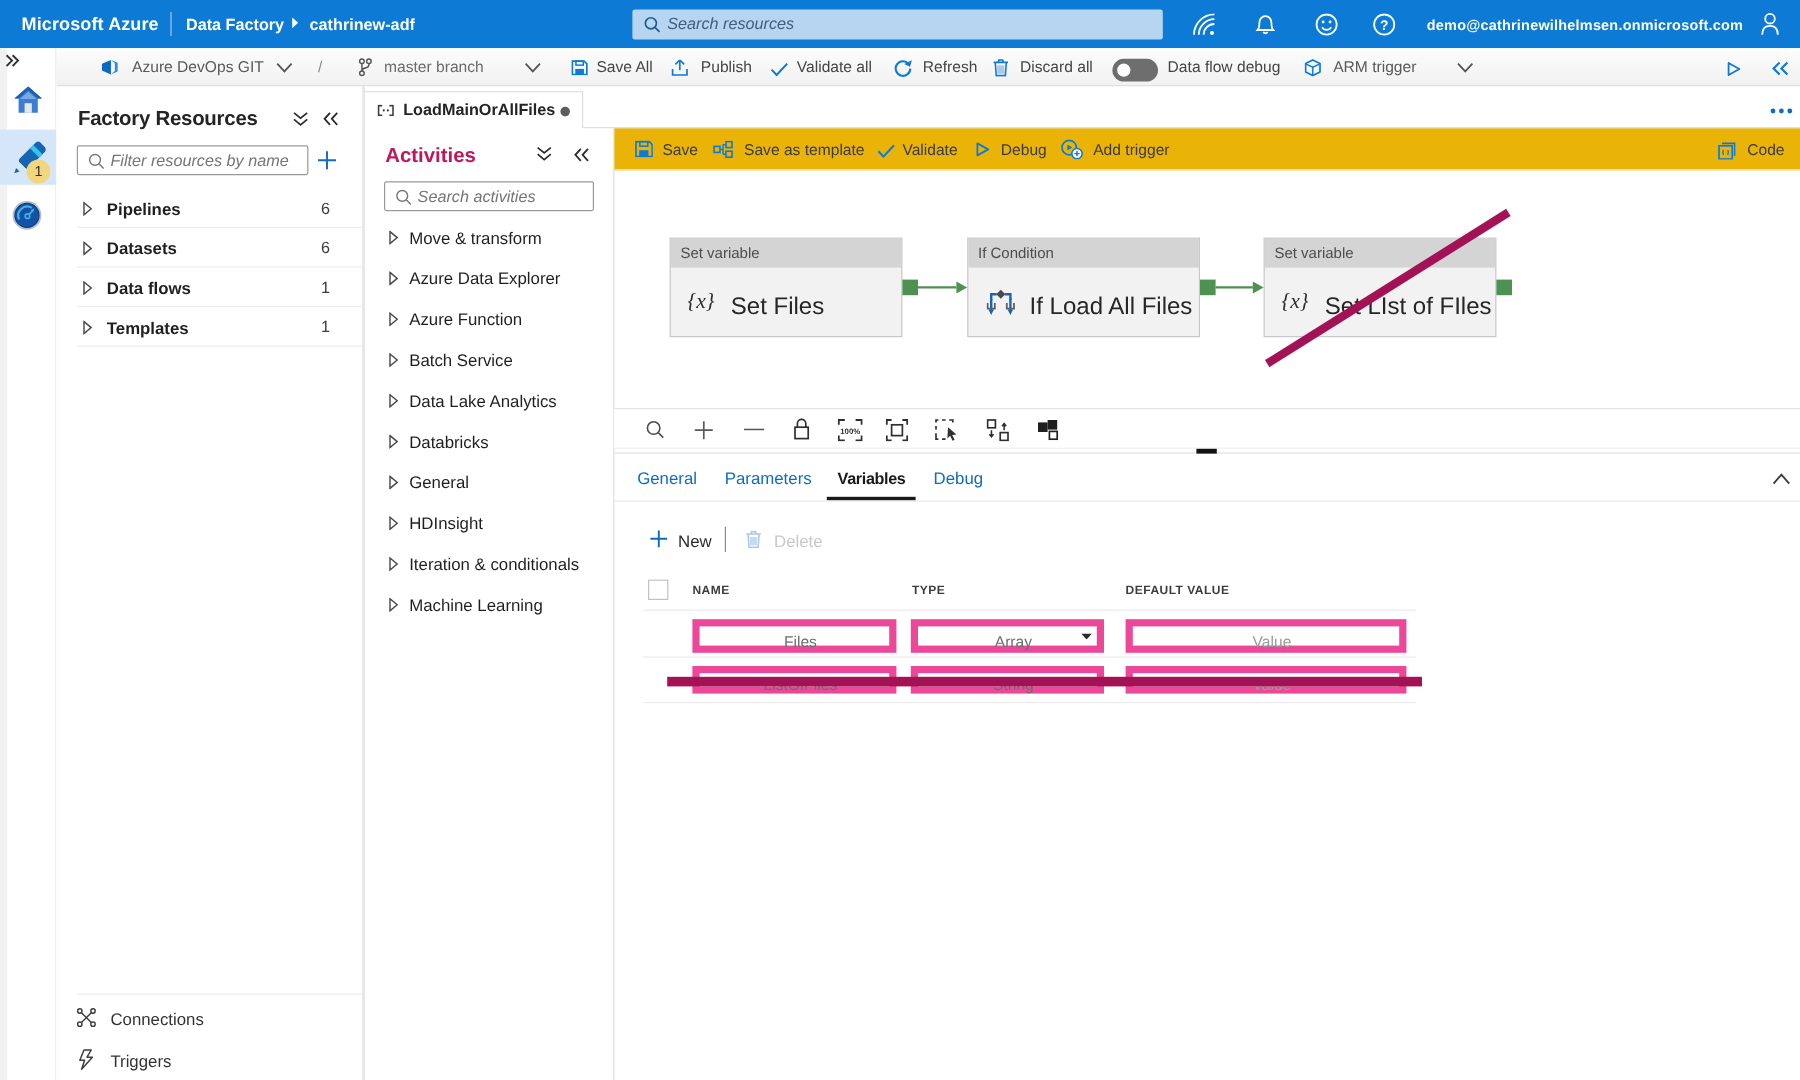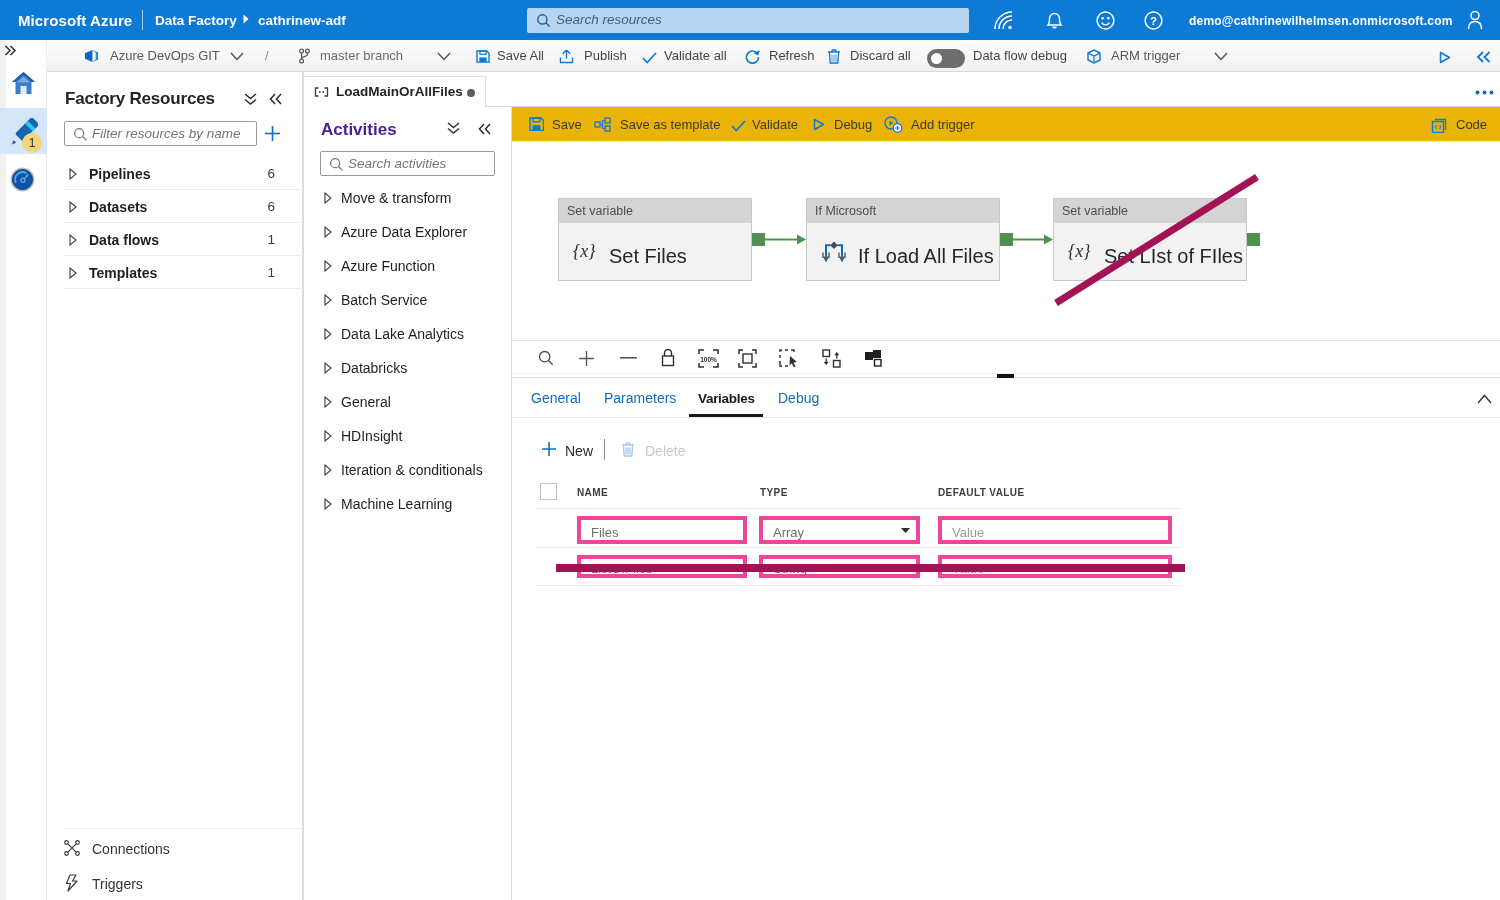--- a/index.html
+++ b/index.html
@@ -48,21 +48,21 @@
   #tab1 { position:absolute; left:0; top:4px; width:183px; height:31px; background:#fff; border:1px solid #e0e0e0; border-bottom:none; border-left:none; }
   #tab1 .name { position:absolute; left:33px; top:7px; font-size:13.5px; font-weight:700; color:#242424; }
   #tab1 .dot { position:absolute; left:164px; top:12px; width:8px; height:8px; border-radius:50%; background:#5c5c5c; }
 
   
   #vline1 { position:absolute; left:303px; top:72px; width:1px; height:828px; background:#dcdcdc; }
   #vline2 { position:absolute; left:511px; top:107px; width:1px; height:793px; background:#dcdcdc; }
 
   
   #acts { position:absolute; left:304px; top:107px; width:207px; height:793px; background:#fff; }
-  #acts h2 { position:absolute; left:17px; top:13px; font-size:17px; font-weight:700; color:#4c1d95; }
+  #acts h2 { position:absolute; left:17px; top:13px; font-size:17px; font-weight:700; color:#be185d; }
   #actsearch { position:absolute; left:16px; top:44px; width:175px; height:25px; border:1px solid #9a9a9a; border-radius:2px;padding-left:20px; }
   #actsearch .ph { position:absolute; left:27px; top:4px; font-size:13.5px; font-style:italic; color:#757575; }
   .act-row { position:absolute; left:0; width:207px; height:34px; }
   .act-row .tri { position:absolute; left:20px; top:10px; }
   .act-row .lab { position:absolute; left:37px; top:8px; font-size:14px; color:#1f1f1f; }
 
   
   #ctoolbar { position:absolute; left:512px; top:107px; width:988px; height:35px; background:#eab308; border-bottom:1px solid #eaeaea; }
   .ctitem { position:absolute; top:0; height:34px; display:flex; align-items:center; color:#3b3b3b; font-size:13px; }
 
@@ -82,21 +82,21 @@
   #handledash { position:absolute; left:997px; top:374px; width:17px; height:4px; background:#111; }
 
   
   .btab { position:absolute; top:390px; font-size:14px; color:#0f6cbd; }
   #btab-active { position:absolute; top:391px; font-size:13.5px; font-weight:700; color:#1b1a19; letter-spacing:-0.3px; }
   #btab-underline { position:absolute; left:689px; top:414px; width:74px; height:3px; background:#1b1a19; }
   #btabs-border { position:absolute; left:512px; top:417px; width:988px; height:1px; background:#e8e8e8; }
 
   
   .vlabel { position:absolute; font-size:10px; font-weight:700; color:#3d3d3d; letter-spacing:0.4px; }
-  .vinput { position:absolute; height:28px; border:4px solid #ec4899; background:#fff; font-size:13px; color:#6e6e6e; line-height:26px; padding-left:10px; }
+  .vinput { position:absolute; height:28px; border:6px solid #ec4899; background:#fff; font-size:13px; color:#6e6e6e; line-height:26px; padding-left:10px;text-align:center; }
   .vsep { position:absolute; left:536px; width:644px; height:1px; background:#ececec; }
 
   .crimson { position:absolute; background:#a31254; }
 </style>
 </head>
 <body>
 <div id="app">
 
   <div id="topbar">
     <div class="brand">Microsoft Azure</div>
@@ -454,21 +454,21 @@
   </div>
 
   <div class="pbox" style="left:558px;top:198px">
     <div class="hd">Set variable</div>
     <div class="bd">
         <div class="vxicon">{x}</div>
         <div class="nm" style="left:50px">Set Files</div>
       </div>
   </div>
   <div class="pbox" style="left:806px;top:198px">
-    <div class="hd">If Microsoft</div>
+    <div class="hd">If Condition</div>
     <div class="bd">
       <svg class="abs" style="left:15px;top:18px" width="24" height="25" viewBox="0 0 24 25">
         <path d="M8.6 4.2 H4 V9 M15.4 4.2 H20 V9" fill="none" stroke="#1565b4" stroke-width="2"></path>
         <path d="M4 8 V18 M20 8 V18" fill="none" stroke="#1565b4" stroke-width="2"></path>
         <path d="M1.7 17 L4 21.5 L6.3 17 Z" fill="#1565b4"></path>
         <path d="M17.7 17 L20 21.5 L22.3 17 Z" fill="#1565b4"></path>
         <path d="M1 11.5 V16.2 H7 V11.5" fill="none" stroke="#5f5f5f" stroke-width="1.5"></path>
         <path d="M17 11.5 V16.2 H23 V11.5" fill="none" stroke="#5f5f5f" stroke-width="1.5"></path>
         <path d="M12 0.5 L15.8 4.2 L12 7.9 L8.2 4.2 Z" fill="#4a4a4a"></path>
       </svg>

